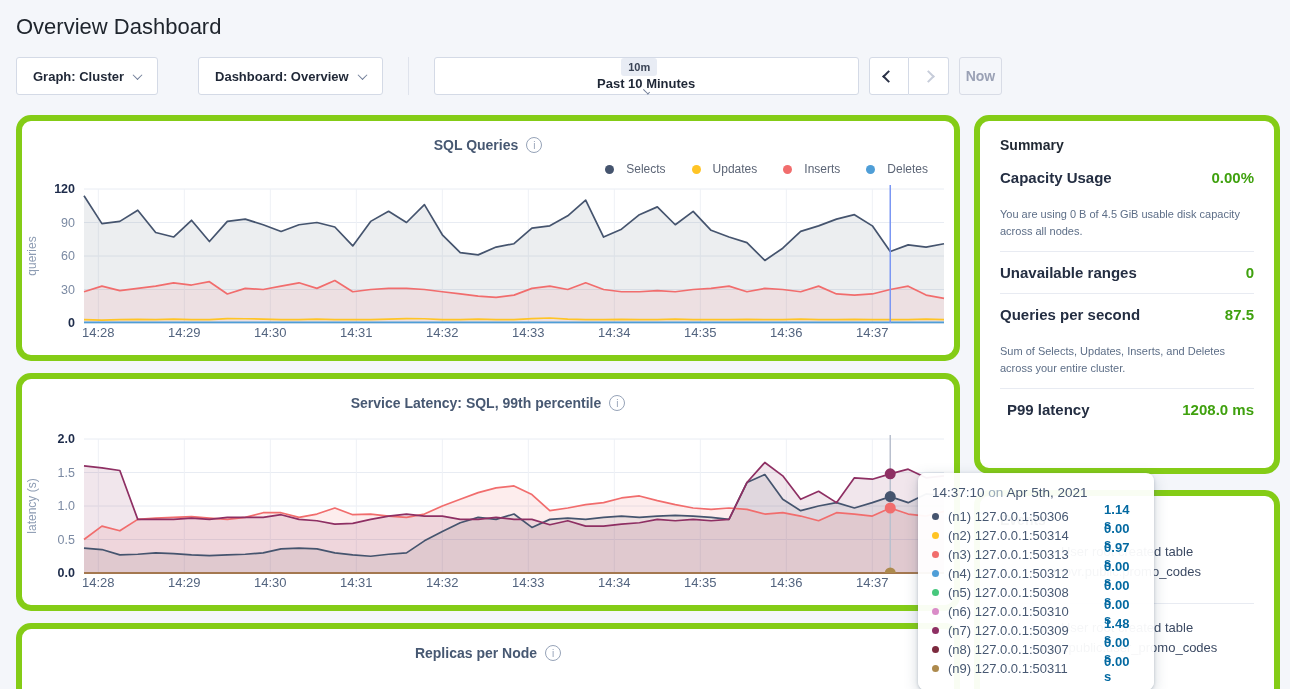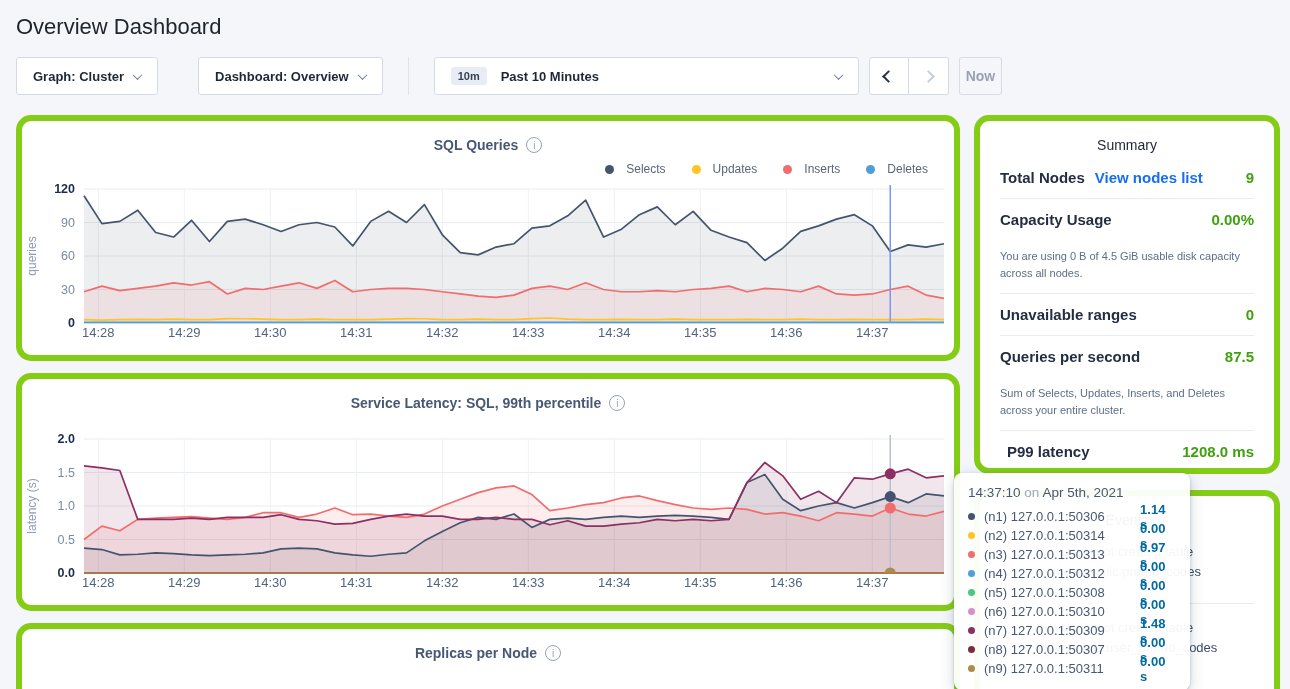--- a/index.html
+++ b/index.html
@@ -17,21 +17,21 @@
   
   .controls { display:flex; align-items:center; margin-top:24px; height:24px; }
   button { font-family:inherit; cursor:pointer; background:#fff; }
   .dd { display:inline-flex; align-items:center; gap:10px; border:1px solid #d4dae6; border-radius:3px;
         height:38px; padding:0 16px; font-size:13px; font-weight:700; color:#1f2736; }
   .dd + .dd { margin-left:40px; }
   .chev-down { width:7px; height:7px; border-right:1.6px solid #707d98; border-bottom:1.6px solid #707d98;
                transform:rotate(45deg) translate(-1px,-1px); display:inline-block; }
   .vdiv { width:1px; height:38px; background:#dfe3ec; margin:0 25px; }
   .time-dd { display:flex; align-items:center; border:1px solid #d4dae6; border-radius:3px;
-             height:38px; width:425px; padding:0 16px; }
+             height:38px; width:425px; padding:0 16px;flex-direction:column; }
   .chip { background:#e8ecf4; border-radius:3px; font-size:11px; font-weight:700; color:#394254;
           padding:3px 7px; margin-right:14px; }
   .time-label { font-size:13px; font-weight:700; color:#1f2736; flex:1; text-align:left; }
   .pager { display:flex; margin-left:10px; }
   .pager button { width:40px; height:38px; border:1px solid #d4dae6; display:flex; align-items:center; justify-content:center; }
   .pager .prev { border-radius:3px 0 0 3px; }
   .pager .next { border-radius:0 3px 3px 0; border-left:none; }
   .chev-left  { width:9px; height:9px; border-left:2px solid #2a3146; border-bottom:2px solid #2a3146; transform:rotate(45deg); }
   .chev-right { width:9px; height:9px; border-right:2px solid #c7cdda; border-top:2px solid #c7cdda; transform:rotate(45deg); }
   .now-btn { margin-left:10px; height:38px; padding:0 6px; background:transparent; border:1px solid #d8dce6;
@@ -52,35 +52,35 @@
   .legend-item { display:flex; align-items:center; gap:12px; font-size:12px; color:#5c6576; }
   .legend-dot { width:9px; height:9px; border-radius:50%; }
   .chart-wrap { margin-top:2px; }
   .chart-wrap.no-legend { margin-top:14px; }
   svg.chart { display:block; }
   svg text { font-family:"Liberation Sans", sans-serif; }
   .replicas-card { height:150px; }
 
   
   .sidebar .card { padding:0 20px; }
-  .panel-title { text-align:center; font-size:14px; font-weight:400; color:#1f2732; padding:16px 0 4px; }
+  .panel-title { font-size:14px; font-weight:700; color:#1f2732; padding:16px 0 4px; }
   .summary-card { height:359px; overflow:hidden; }
   .summary-row { padding:12px 0; border-bottom:1px solid #e8ebf2; }
   .summary-row:last-child { border-bottom:none;margin-left:7px; }
   .sr-line { display:flex; align-items:baseline; }
   .sr-label { font-size:15px; font-weight:700; color:#242e42; }
   .sr-link { font-size:15px; font-weight:700; color:#156ff0; margin-left:10px; text-decoration:none; cursor:pointer; }
   .sr-value { margin-left:auto; font-size:15px; font-weight:700; color:#3fa10e; }
   .sr-desc { font-size:11px; color:#5d6e87; line-height:1.5; margin-top:20px; }
   .events-card { margin-top:16px; height:230px; overflow:hidden; }
   .event-item { text-align:center; font-size:13px; color:#3c4a63; line-height:1.5; padding:10px 8px 22px; }
   .event-item + .event-item { border-top:1px solid #e8ebf2; padding-top:14px; }
 
   
-  .tooltip { position:absolute; left:954px; top:473px; width:236px; background:rgba(255,255,255,0.95);
+  .tooltip { position:absolute; left:918px; top:473px; width:236px; background:rgba(255,255,255,0.95);
              border-radius:8px; box-shadow:0 1px 3px rgba(67,90,111,0.3), 0 4px 14px rgba(67,90,111,0.25);
              padding:12px 14px; z-index:20; }
   .tt-title { font-size:13.5px; color:#475872; margin-bottom:7px; }
   .tt-on { color:#9aaabb; }
   .tt-row { display:flex; align-items:center; height:19px; font-size:13px; }
   .tt-dot { width:7px; height:7px; border-radius:50%; margin-right:9px; flex:none; }
   .tt-label { color:#475872; width:157px; }
   .tt-value { font-weight:700; color:#0369a1; }
 </style>
 </head>
@@ -257,27 +257,20 @@
           <span class="info-icon">i</span>
         </div>
       </div>
 
     </div>
 
     <aside class="sidebar">
       <div class="card summary-card">
         <div class="panel-title">Summary</div>
 
-        <div class="summary-row">
-          <div class="sr-line">
-            <span class="sr-label">Total Nodes</span>
-            <a class="sr-link">View nodes list</a>
-            <span class="sr-value">9</span>
-          </div>
-        </div>
 
         <div class="summary-row">
           <div class="sr-line">
             <span class="sr-label">Capacity Usage</span>
             <span class="sr-value">0.00%</span>
           </div>
           <div class="sr-desc">You are using 0 B of 4.5 GiB usable disk capacity across all nodes.</div>
         </div>
 
         <div class="summary-row">

